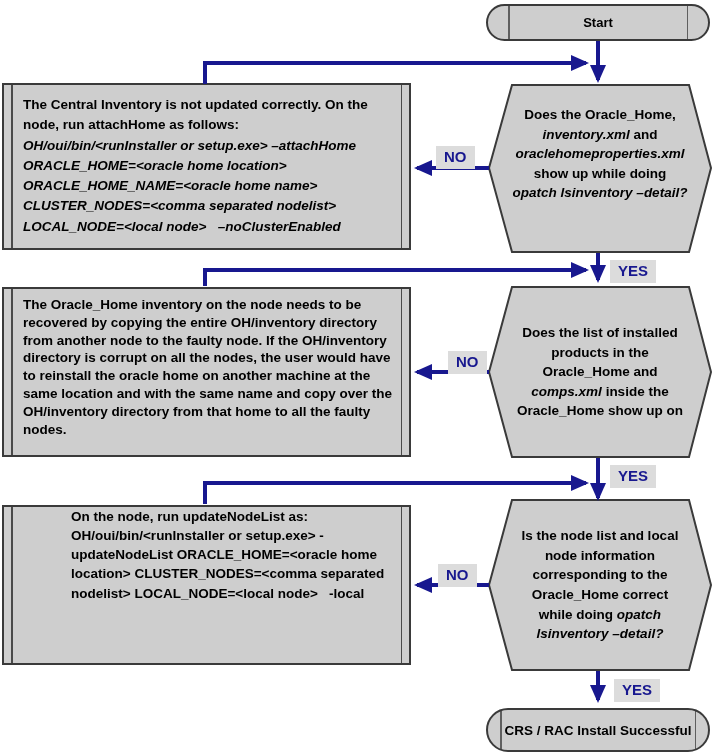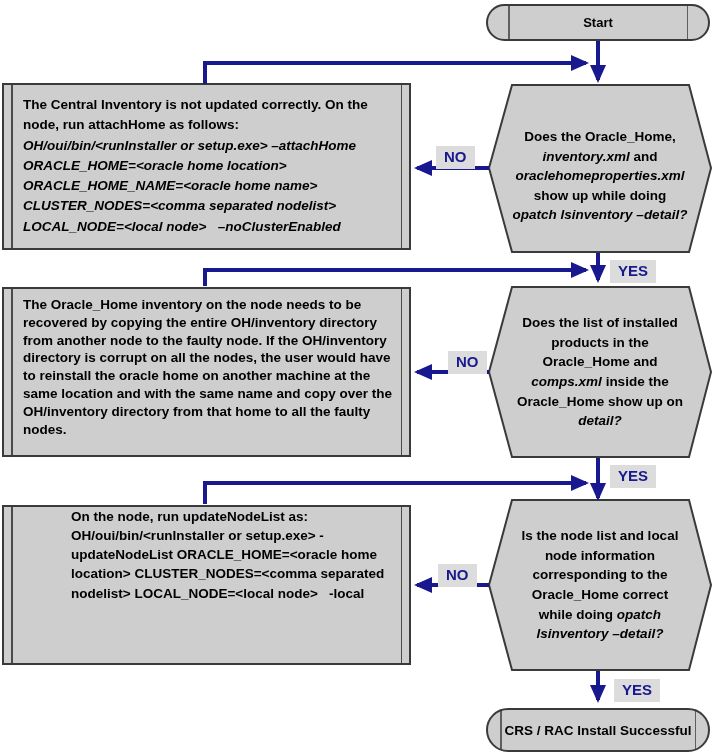--- a/index.html
+++ b/index.html
@@ -100,35 +100,34 @@
     <div class="btext b2text">The Oracle_Home inventory on the node needs to be recovered by copying the entire OH/inventory directory from another node to the faulty node. If the OH/inventory directory is corrupt on all the nodes, the user would have to reinstall the oracle home on another machine at the same location and with the same name and copy over the OH/inventory directory from that home to all the faulty nodes.</div>
   </div>
 
   <div class="shape pbox" style="left:2px; top:505px; width:409px; height:160px;">
     <div class="btext b3text">
       <div>On the node, run updateNodeList as:</div>
       <div class="prewrap">OH/oui/bin/&lt;runInstaller or setup.exe&gt; -updateNodeList ORACLE_HOME=&lt;oracle home location&gt; CLUSTER_NODES=&lt;comma separated nodelist&gt; LOCAL_NODE=&lt;local node&gt;   -local</div>
     </div>
   </div>
 
-  <div class="hextext" style="left:500px; top:96px; width:200px; height:160px;">
+  <div class="hextext" style="left:500px; top:74px; width:200px; height:160px;">
     <div><span>Does the Oracle_Home,</span></div>
     <div><span class="it">inventory.xml</span><span> and</span></div>
     <div class="it">oraclehomeproperties.xml</div>
     <div>show up while doing</div>
     <div class="it">opatch lsinventory –detail?</div>
   </div>
 
   <div class="hextext" style="left:500px; top:290px; width:200px; height:164px;">
     <div>Does the list of installed</div>
     <div>products in the</div>
     <div>Oracle_Home and</div>
     <div><span class="it">comps.xml</span><span> inside the</span></div>
     <div>Oracle_Home show up on</div>
-    <div class="it">detail?</div>
   </div>
 
   <div class="hextext" style="left:500px; top:503px; width:200px; height:164px;">
     <div>Is the node list and local</div>
     <div>node information</div>
     <div>corresponding to the</div>
     <div>Oracle_Home correct</div>
     <div><span>while doing </span><span class="it">opatch</span></div>
     <div class="it">lsinventory –detail?</div>
   </div>

